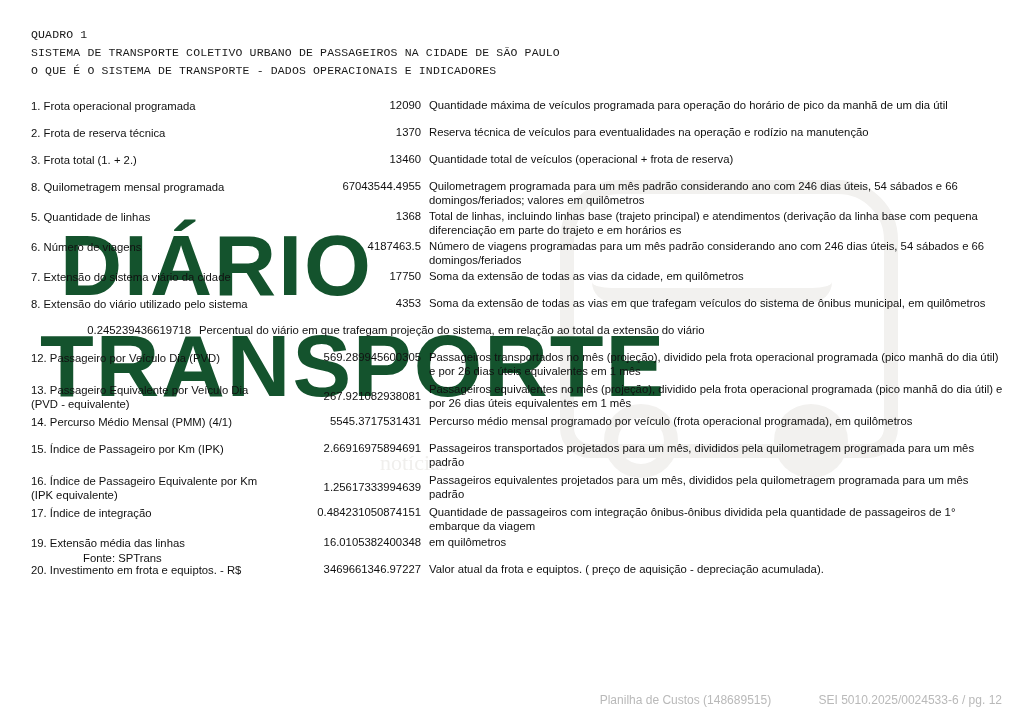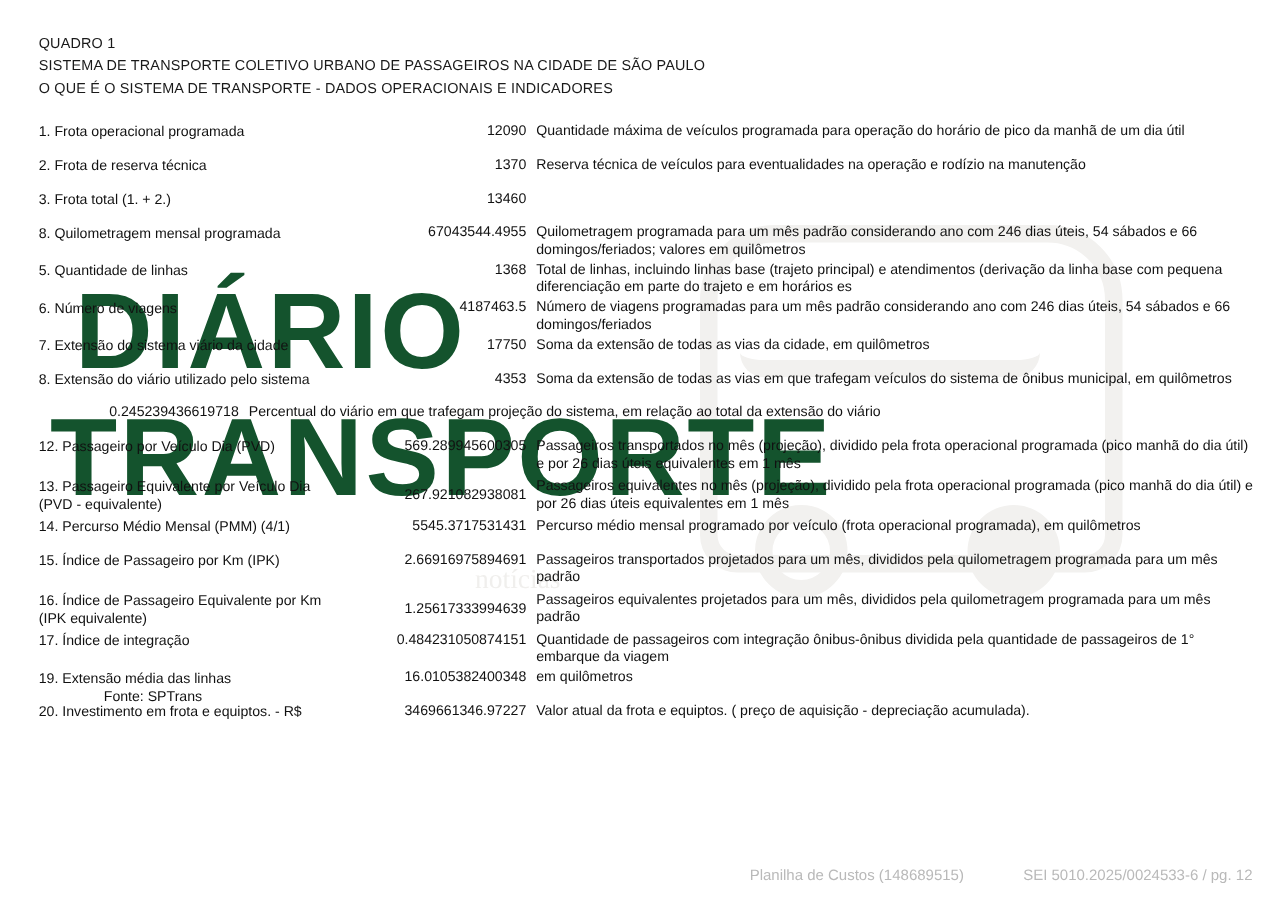--- a/index.html
+++ b/index.html
@@ -90,20 +90,21 @@
   
   .content {
     position: relative;
     z-index: 2;
   }
   .header {
     position: absolute;
     left: 31px;
     top: 26px;
     width: 900px;
+    font-family: Liberation Mono, monospace;
   }
   .header .line {
     font-size: 11.5px;
     line-height: 18px;
     color: #1a1a1a;
     letter-spacing: 0.15px;
   }
   
   .table {
     position: absolute;
@@ -194,20 +195,21 @@
 
       <div class="row">
         <div class="label">2. Frota de reserva técnica</div>
         <div class="value">1370</div>
         <div class="desc">Reserva técnica de veículos para eventualidades na operação e rodízio na manutenção</div>
       </div>
 
       <div class="row">
         <div class="label">3. Frota total (1. + 2.)</div>
         <div class="value">13460</div>
+        <div class="desc">Quantidade total de veículos (operacional + frota de reserva)</div>
       </div>
 
       <div class="row">
         <div class="label">8. Quilometragem mensal programada</div>
         <div class="value">67043544.4955</div>
         <div class="desc">Quilometragem programada para um mês padrão considerando ano com 246 dias úteis, 54 sábados e 66 domingos/feriados; valores em quilômetros</div>
       </div>
 
       <div class="row">
         <div class="label">5. Quantidade de linhas</div>

